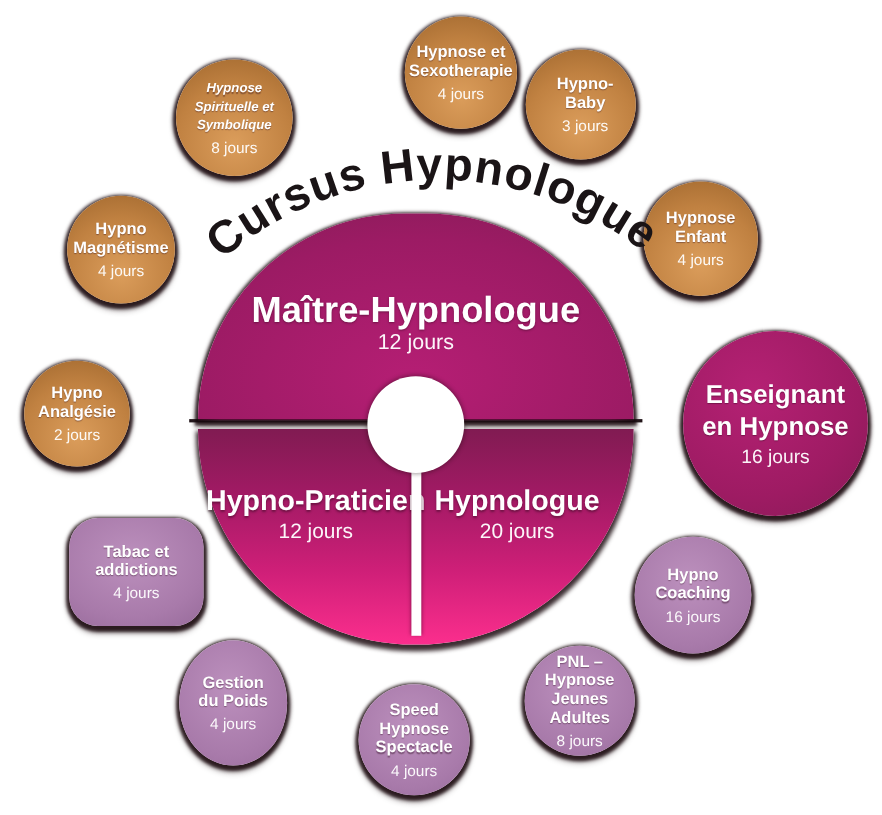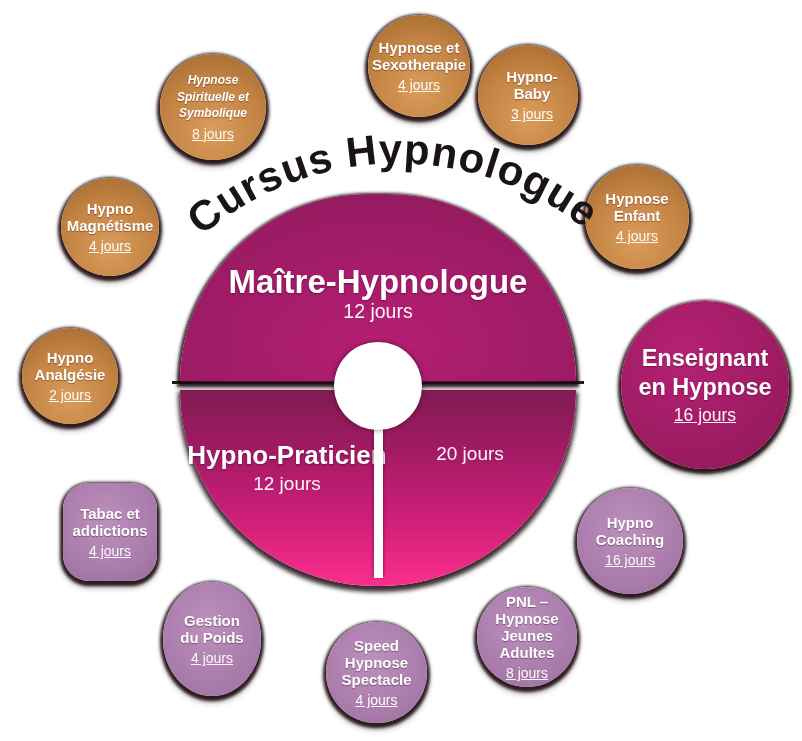--- a/index.html
+++ b/index.html
@@ -60,21 +60,21 @@
   .bubble.orange{
     background:radial-gradient(ellipse 105% 105% at 50% 72%, #db9d5b 0%, #c08141 48%, #8f5a24 100%);
   }
   .bubble.purple{
     background:radial-gradient(ellipse 105% 105% at 46% 38%, #bc90bd 0%, #a87aaa 52%, #8a5f8e 100%);
   }
   .bubble.teacher{
     background:radial-gradient(ellipse 110% 110% at 38% 32%, #b52174 0%, #9e1b63 52%, #7c1a4f 100%);
   }
   .b-name{font-weight:700;font-size:15px;line-height:17px;text-shadow:0 1px 1px rgba(40,8,24,0.4);}
-  .b-days{font-weight:400;font-size:14px;line-height:16px;margin-top:4px;opacity:0.95;text-decoration:underline;}
+  .b-days{font-weight:400;font-size:14px;line-height:16px;margin-top:4px;opacity:0.95;}
   .bubble.teacher .b-name{font-size:23.5px;line-height:29px;}
   .bubble.teacher .b-days{font-size:17.5px;line-height:21px;margin-top:3px;}
 </style>
 </head>
 <body>
 
 <div class="stage">
 
   <div class="wheel">
     <div class="wheel-top">
@@ -82,20 +82,21 @@
         <div class="seg-name">Maître-Hypnologue</div>
         <div class="seg-days">12 jours</div>
       </div>
     </div>
     <div class="wheel-bottom">
       <div class="seg-label seg-praticien">
         <div class="seg-name">Hypno-Praticien</div>
         <div class="seg-days">12 jours</div>
       </div>
       <div class="seg-label seg-hypnologue">
+        <div class="seg-name">Hypnologue</div>
         <div class="seg-days">20 jours</div>
       </div>
     </div>
     <div class="divider-line"></div>
     <div class="stem"></div>
     <div class="hub"></div>
   </div>
 
   <div class="bubble orange" style="left:324px;top:15px;width:102px;height:102px;margin-left:44px;">
     <div class="b-name">Hypnose et Sexotherapie</div>
@@ -130,21 +131,21 @@
   <div class="bubble teacher" style="left:621px;top:301px;width:168px;height:168px;padding:0 10px;">
     <div class="b-name">Enseignant en Hypnose</div>
     <div class="b-days">16 jours</div>
   </div>
 
   <div class="bubble purple" style="left:577px;top:488px;width:106px;height:106px;">
     <div class="b-name" style="max-width:80px;">Hypno Coaching</div>
     <div class="b-days">16 jours</div>
   </div>
 
-  <div class="bubble purple" style="left:63px;top:483px;width:94px;height:98px;border-radius:26px;">
+  <div class="bubble purple" style="left:63px;top:471px;width:122px;height:98px;border-radius:26px;">
     <div class="b-name">Tabac et addictions</div>
     <div class="b-days">4 jours</div>
   </div>
 
   <div class="bubble purple" style="left:477px;top:587px;width:100px;height:100px;">
     <div class="b-name" style="max-width:76px;">PNL – Hypnose Jeunes Adultes</div>
     <div class="b-days">8 jours</div>
   </div>
 
   <div class="bubble purple" style="left:163px;top:582px;width:98px;height:114px;">

